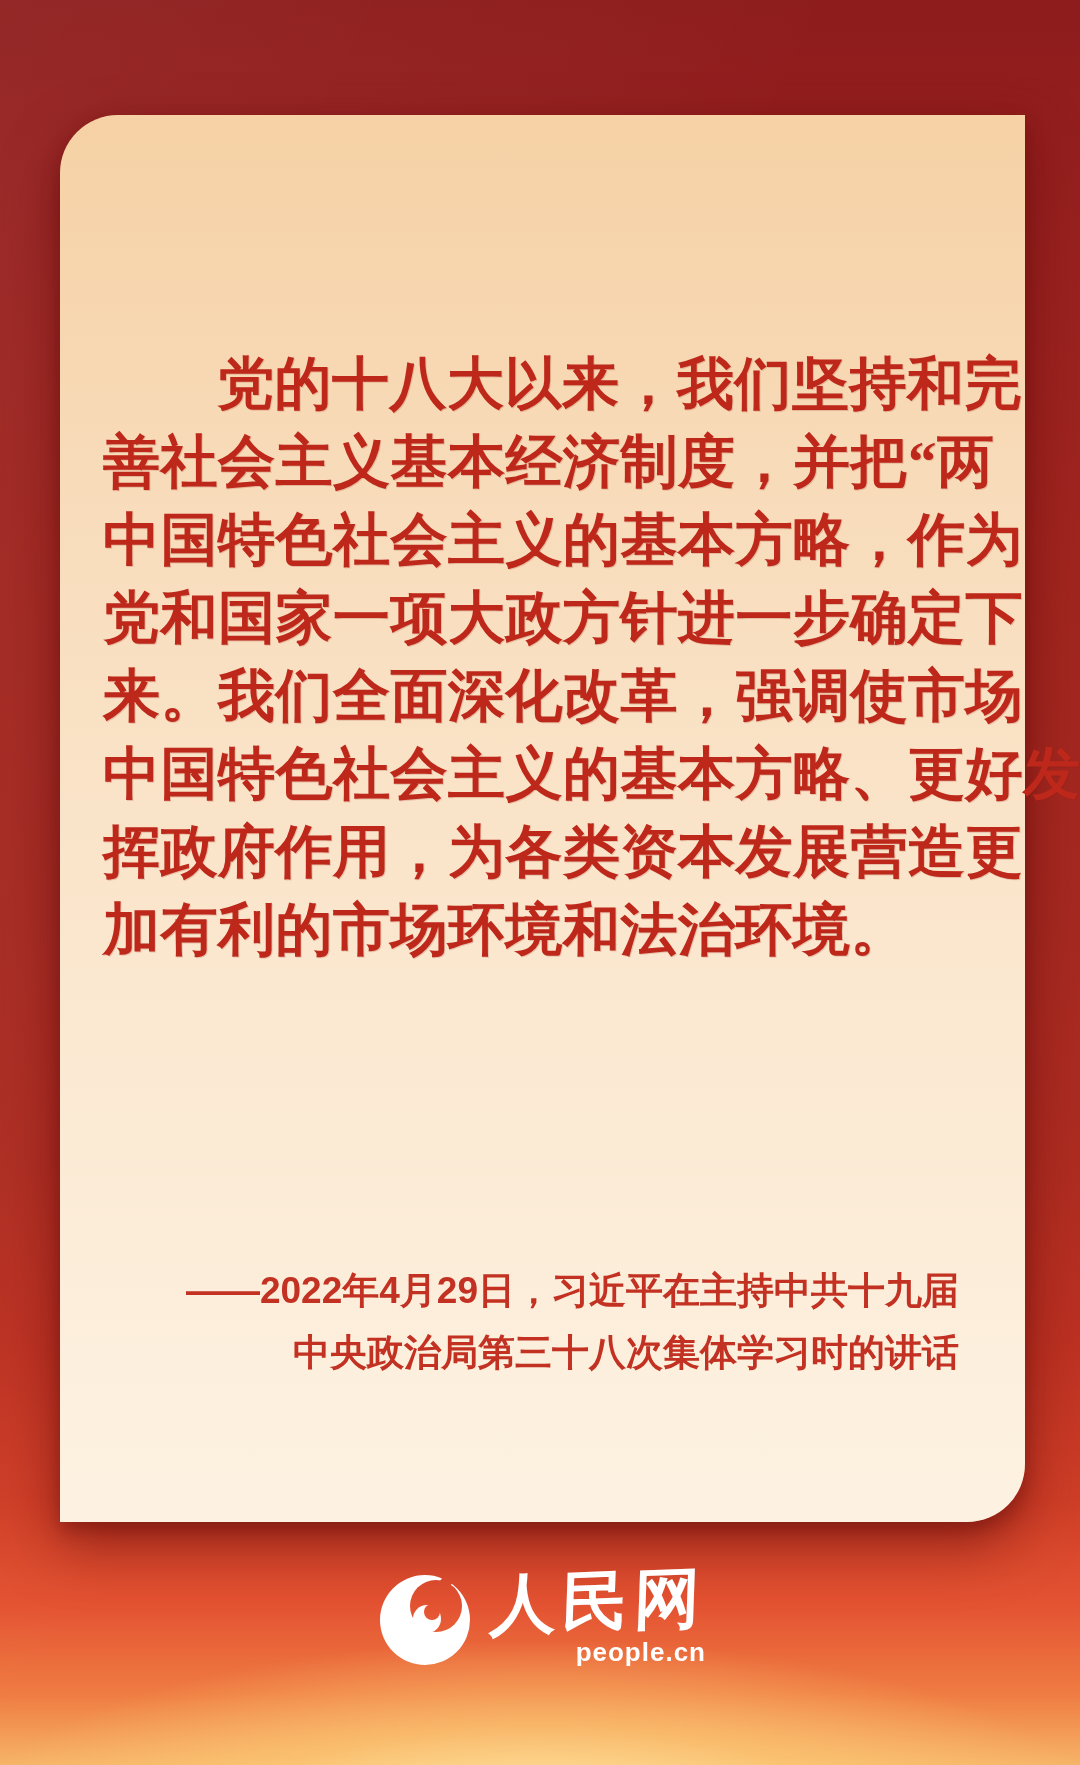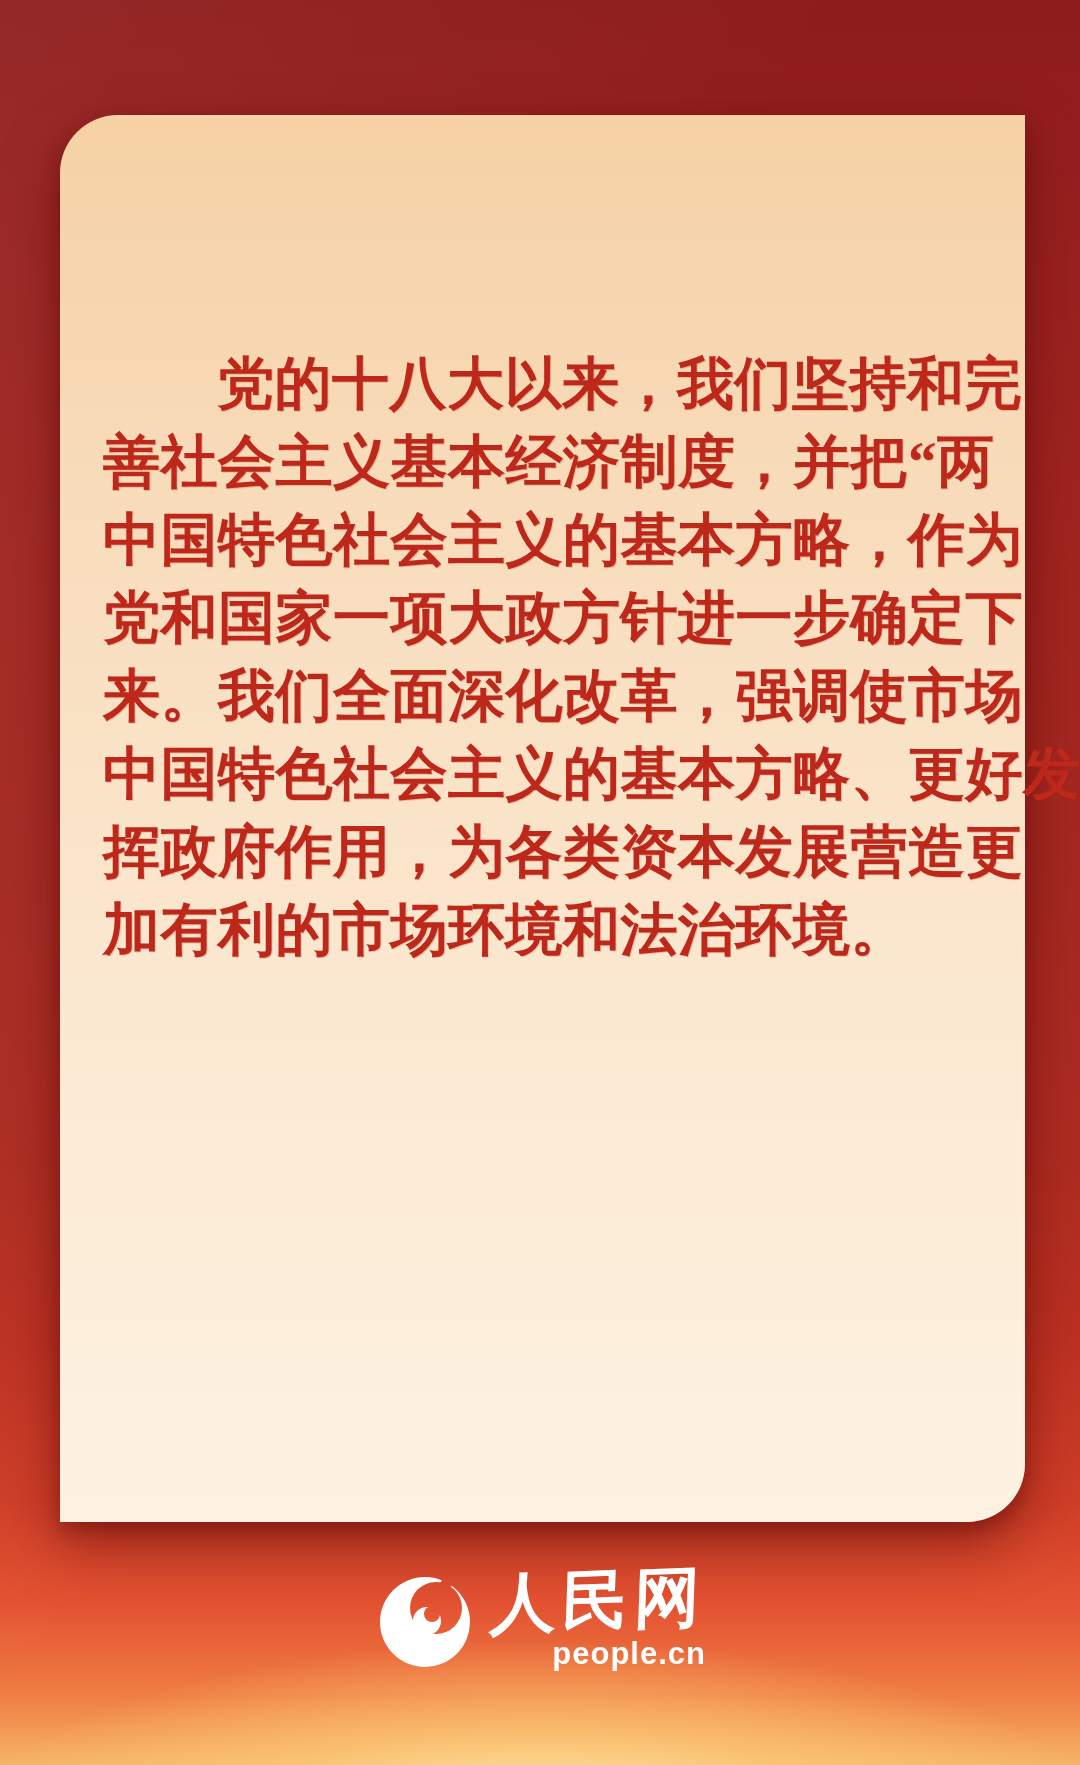--- a/index.html
+++ b/index.html
@@ -84,21 +84,21 @@
     font-weight: 700;
     font-size: 66px;
     line-height: 1.0;
     color: #FFFFFF;
     letter-spacing: 6px;
     transform: rotate(-2deg) skewX(-4deg);
   }
   .logo-domain {
     font-family: "Liberation Sans", sans-serif;
     font-weight: 700;
-    font-size: 31px;
+    font-size: 26px;
     line-height: 1.1;
     color: #FFFFFF;
     letter-spacing: 1px;
     margin-top: 3px;
     align-self: flex-end;
   }
 </style>
 </head>
 <body>
 
@@ -110,20 +110,24 @@
       <div class="quote-line indent">党的十八大以来，我们坚持和完</div>
       <div class="quote-line">善社会主义基本经济制度，并把“两</div>
       <div class="quote-line">中国特色社会主义的基本方略，作为</div>
       <div class="quote-line">党和国家一项大政方针进一步确定下</div>
       <div class="quote-line">来。我们全面深化改革，强调使市场</div>
       <div class="quote-line">中国特色社会主义的基本方略、更好发</div>
       <div class="quote-line">挥政府作用，为各类资本发展营造更</div>
       <div class="quote-line">加有利的市场环境和法治环境。</div>
     </div>
 
+    <div class="attribution">
+      <div>——2022年4月29日，习近平在主持中共十九届</div>
+      <div>中央政治局第三十八次集体学习时的讲话</div>
+    </div>
 
   </div>
 
   <div class="logo-row">
     <svg class="logo-mark" viewBox="0 0 100 100" xmlns="http://www.w3.org/2000/svg" aria-hidden="true">
       <defs>
         <mask id="pm">
           <rect width="100" height="100" fill="black"></rect>
           <circle cx="48" cy="52" r="45" fill="white"></circle>
           <circle cx="59" cy="38" r="26" fill="black"></circle>

